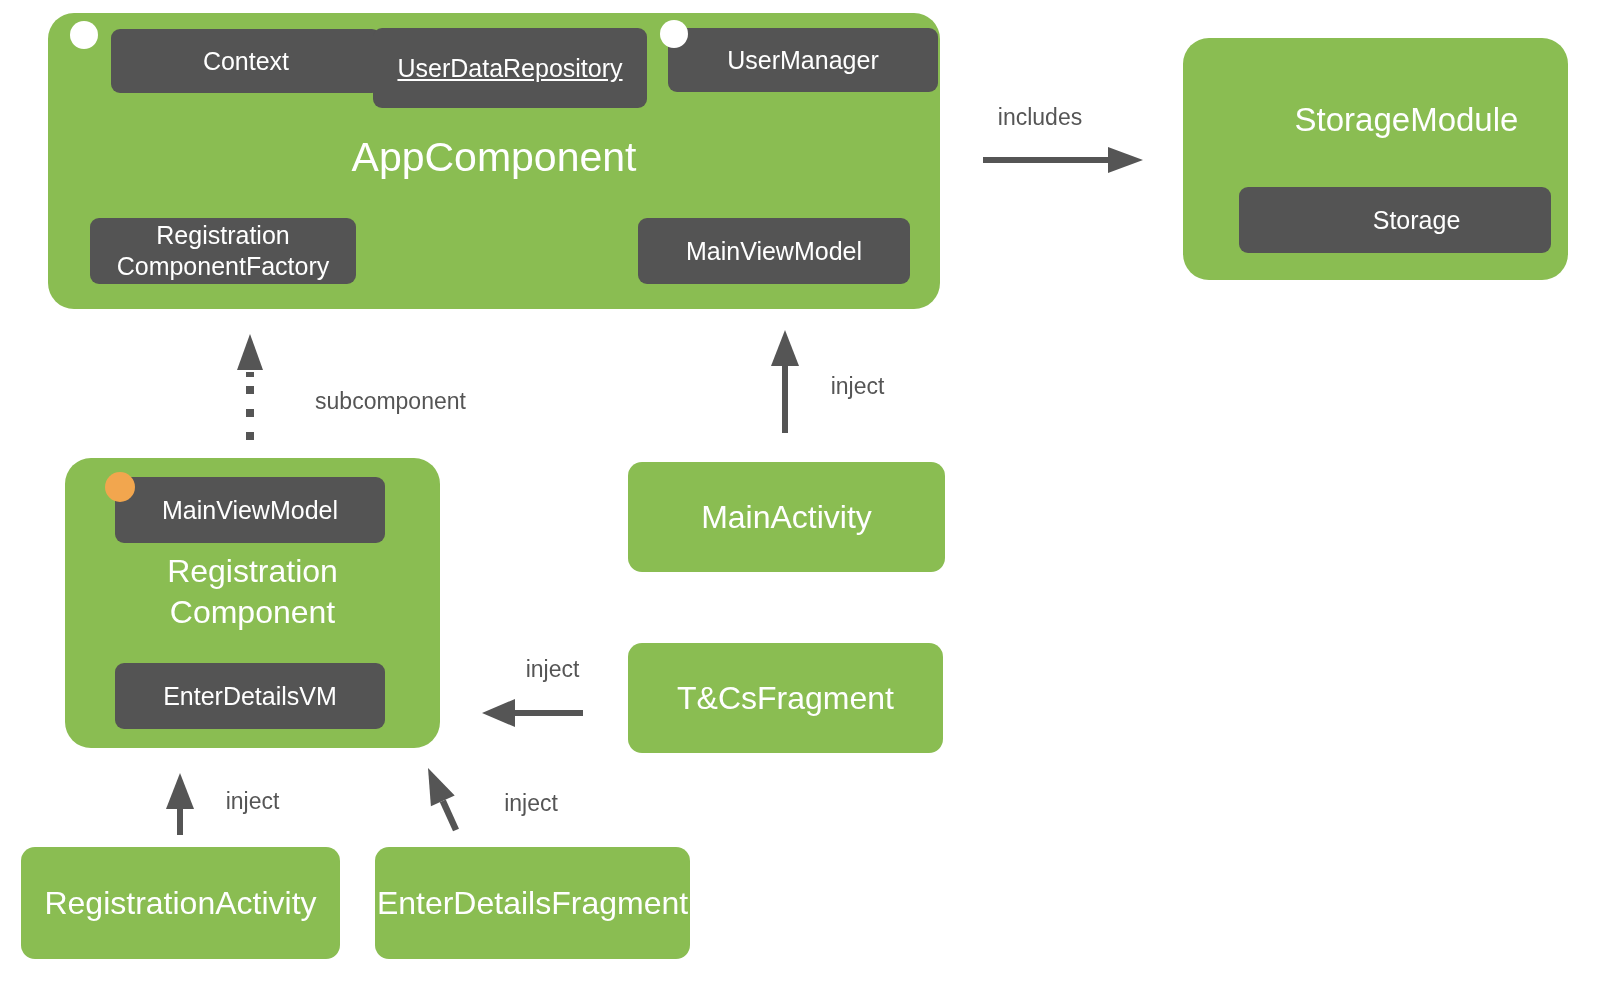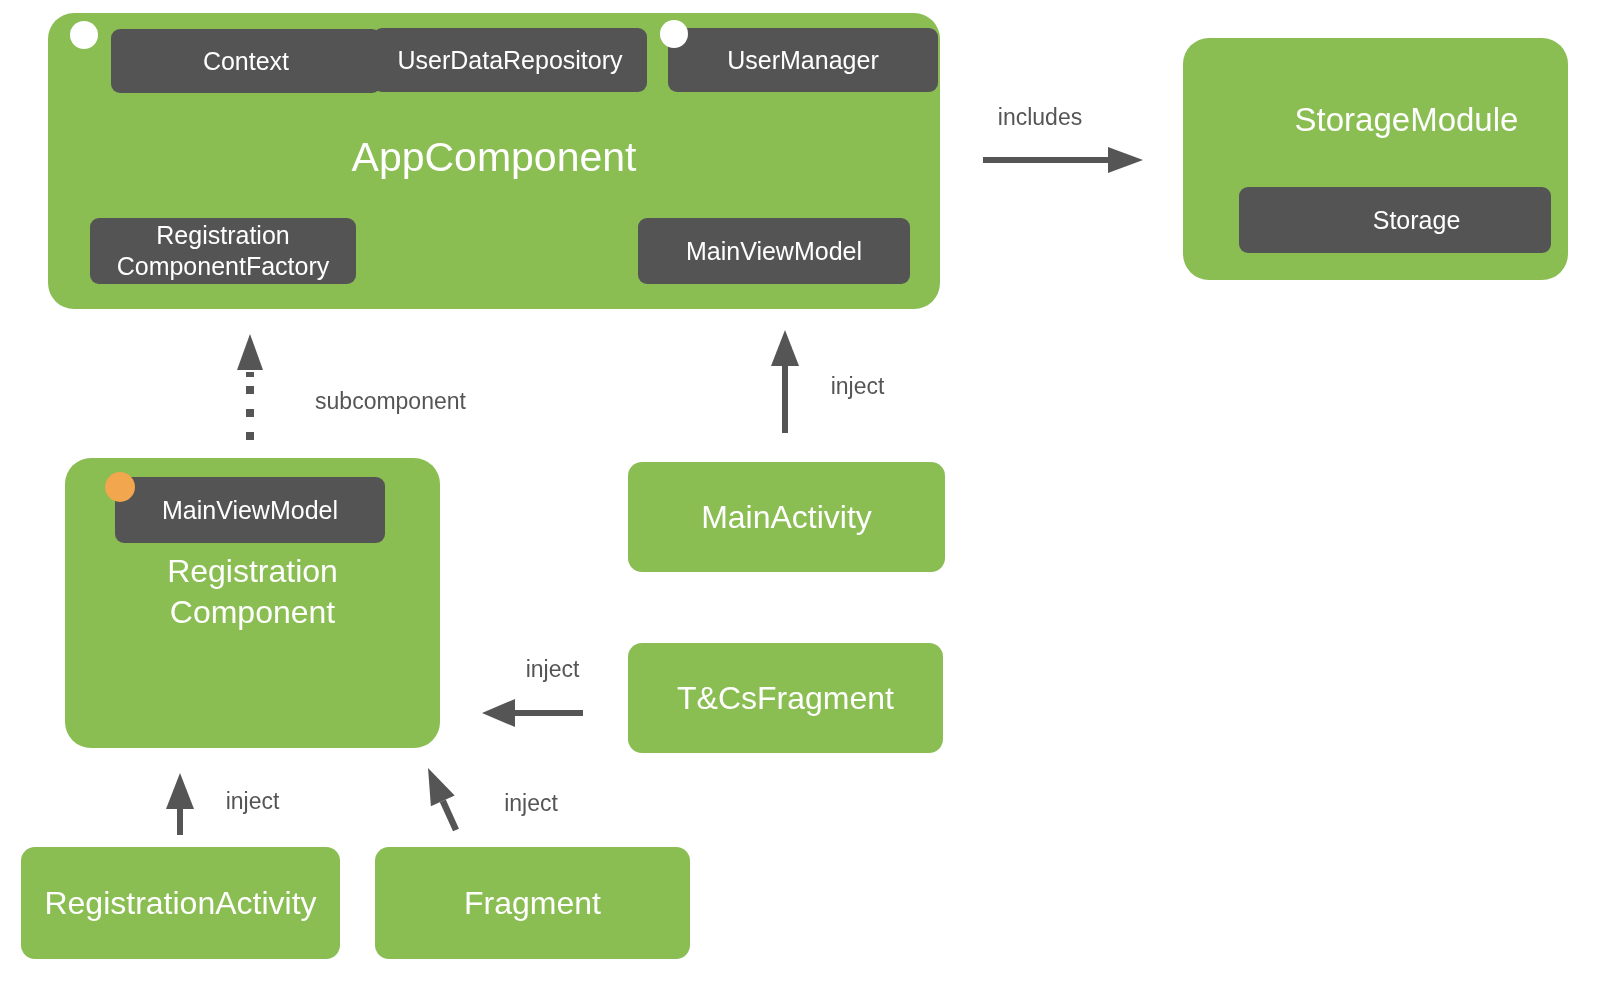--- a/index.html
+++ b/index.html
@@ -38,21 +38,21 @@
 
 <div class="canvas">
 
   <div class="green-box container-box" style="left:48px; top:13px; width:892px; height:296px;"></div>
 
   <div class="dark-box" style="left:78px; top:29px; width:270px; height:64px;margin-left:33px;">
     <span>Context</span>
   </div>
   <div class="dot white-dot" style="left:70px; top:21px;"></div>
 
-  <div class="dark-box" style="left:373px; top:28px; width:274px; height:64px;">
+  <div class="dark-box" style="left:373px; top:28px; width:274px; height:80px;text-decoration:underline;">
     <span>UserDataRepository</span>
   </div>
 
   <div class="dark-box" style="left:668px; top:28px; width:270px; height:64px;">
     <span>UserManager</span>
   </div>
   <div class="dot white-dot" style="left:660px; top:20px;"></div>
 
   <div class="big-title app-title" style="left:48px; top:134px; width:892px;">AppComponent</div>
 
@@ -89,20 +89,23 @@
   <div class="dark-box" style="left:115px; top:477px; width:270px; height:66px;">
     <span>MainViewModel</span>
   </div>
   <div class="dot orange-dot" style="left:105px; top:472px;"></div>
 
   <div class="big-title component-title" style="left:65px; top:551px; width:375px;">
     <div>Registration</div>
     <div>Component</div>
   </div>
 
+  <div class="dark-box" style="left:115px; top:663px; width:270px; height:66px;">
+    <span>EnterDetailsVM</span>
+  </div>
 
   <div class="green-box leaf-box" style="left:628px; top:462px; width:317px; height:110px;">
     <span>Main</span>
     <span>Activity</span>
   </div>
   <svg class="arrow" style="left:765px; top:325px;" width="40" height="115" viewBox="0 0 40 115">
     <polygon points="6,41 20,5 34,41"></polygon>
     <line x1="20" y1="40" x2="20" y2="108" stroke-width="6"></line>
   </svg>
   <div class="arrow-label" style="left:810px; top:373px; width:95px;">inject</div>
@@ -121,20 +124,21 @@
     <span>Registration</span>
     <span>Activity</span>
   </div>
   <svg class="arrow" style="left:160px; top:770px;" width="40" height="70" viewBox="0 0 40 70">
     <polygon points="6,39 20,3 34,39"></polygon>
     <line x1="20" y1="38" x2="20" y2="65" stroke-width="6"></line>
   </svg>
   <div class="arrow-label" style="left:205px; top:788px; width:95px;">inject</div>
 
   <div class="green-box leaf-box" style="left:375px; top:847px; width:315px; height:112px;">
+    <span>EnterDetails</span>
     <span>Fragment</span>
   </div>
   <svg class="arrow" style="left:405px; top:755px;" width="70" height="85" viewBox="0 0 70 85">
     <polygon points="23,13 25.9,51.2 49.7,40.4"></polygon>
     <line x1="37.8" y1="45.8" x2="51" y2="75" stroke-width="6.5"></line>
   </svg>
   <div class="arrow-label" style="left:481px; top:790px; width:100px;">inject</div>
 
 </div>
 

